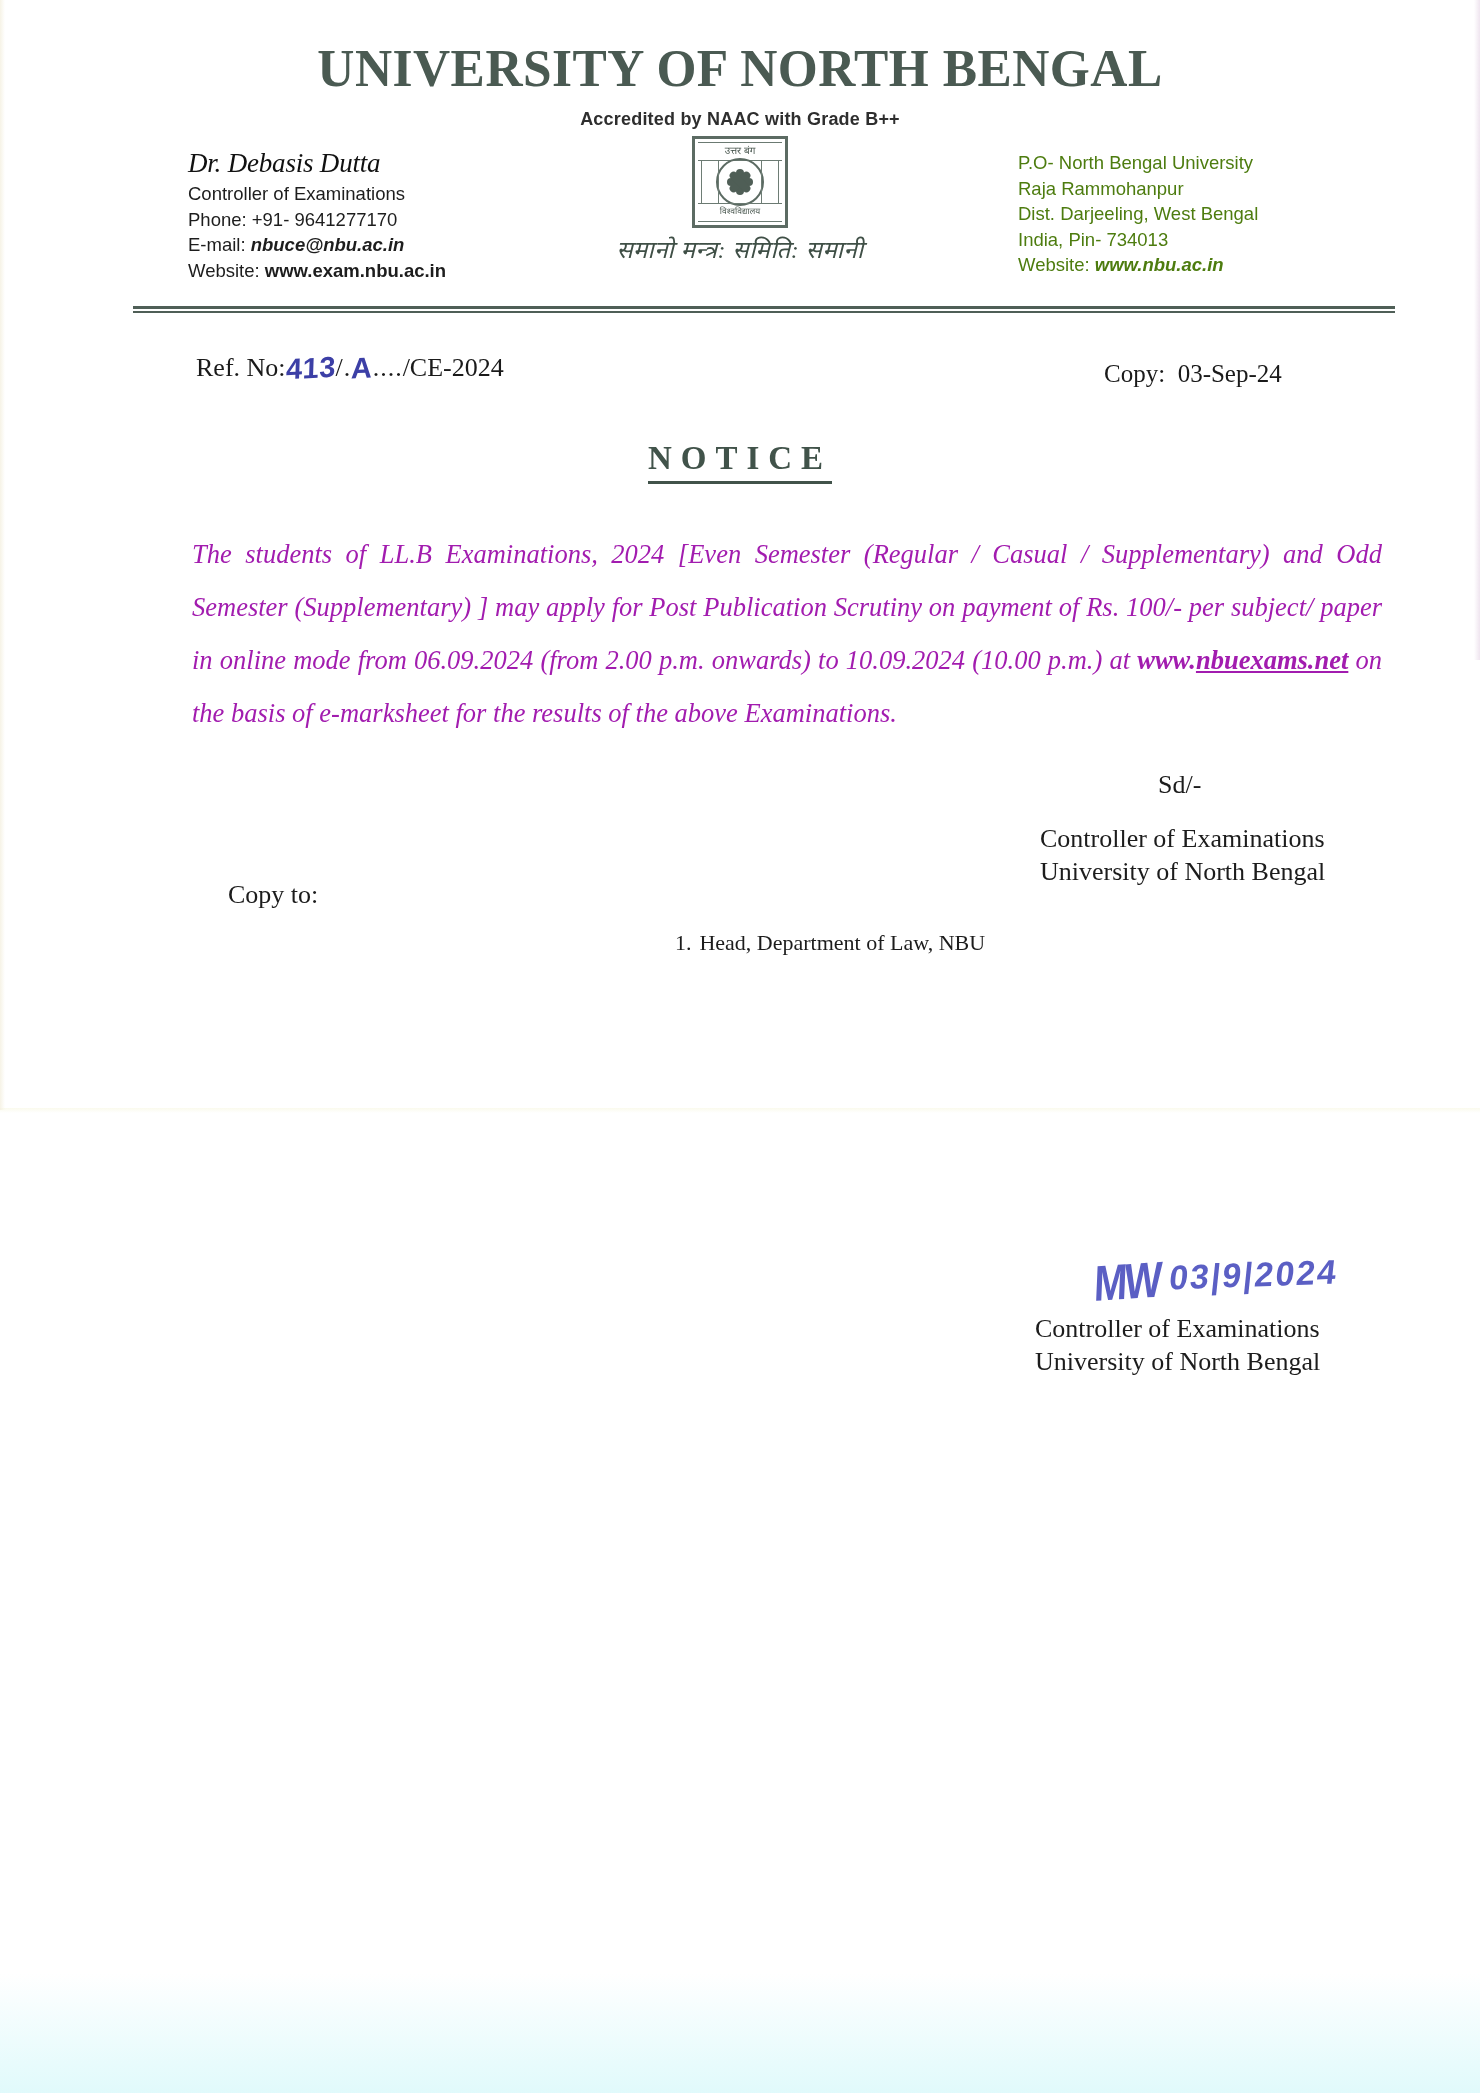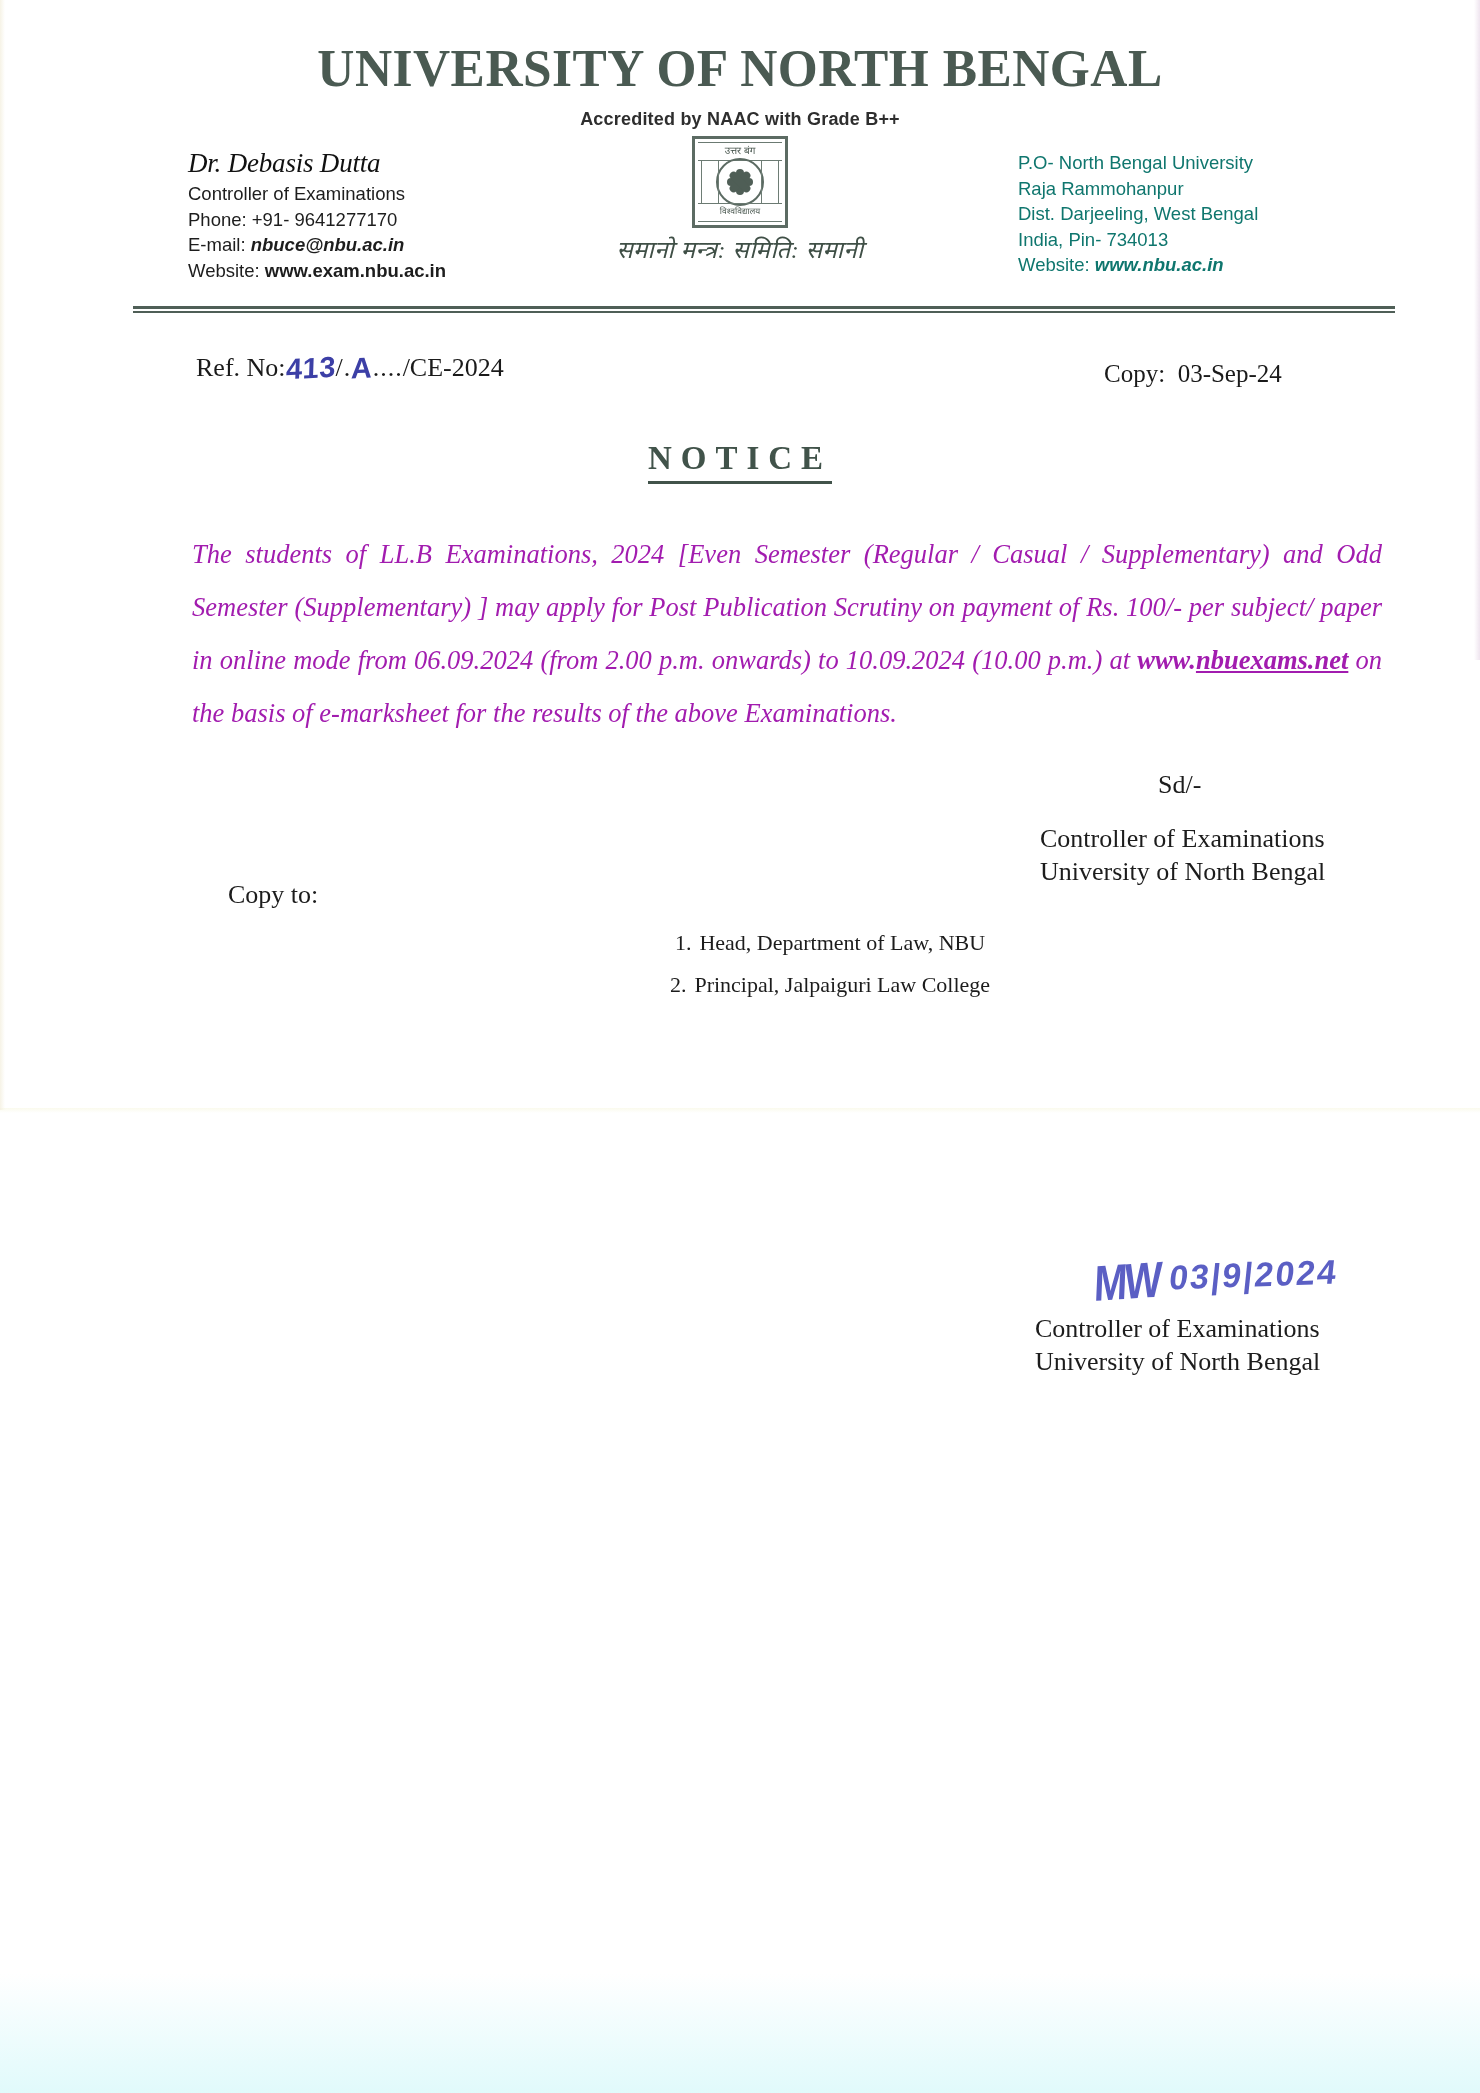--- a/index.html
+++ b/index.html
@@ -204,21 +204,21 @@
   }
 
   .head-right {
     position: absolute;
     right: 132px;
     top: 14px;
     width: 330px;
     font-family: "Liberation Sans", sans-serif;
     font-size: 18.5px;
     line-height: 1.38;
-    color: #0f766e;
+    color: #4d7c0f;
     text-align: left;
   }
   .head-right .em {
     font-weight: bold;
     font-style: italic;
   }
 
   .rule-double {
     position: absolute;
     left: 133px;
@@ -466,23 +466,20 @@
   <div class="sig1">
     <div>Controller of Examinations</div>
     <div>University of North Bengal</div>
   </div>
 
   <div class="copy-to">Copy to:</div>
   <ul class="copy-list">
     <li>
       <span class="num">1.</span><span>Head, Department of Law, NBU</span>
     </li>
-    <li>
-      <span class="num">2.</span><span>Principal, Jalpaiguri Law College</span>
-    </li>
   </ul>
 
   <div class="handsig">
     <span class="mark">MW</span><span class="hdate">03|9|2024</span>
   </div>
   <div class="sig2">
     <div>Controller of Examinations</div>
     <div>University of North Bengal</div>
   </div>
 

